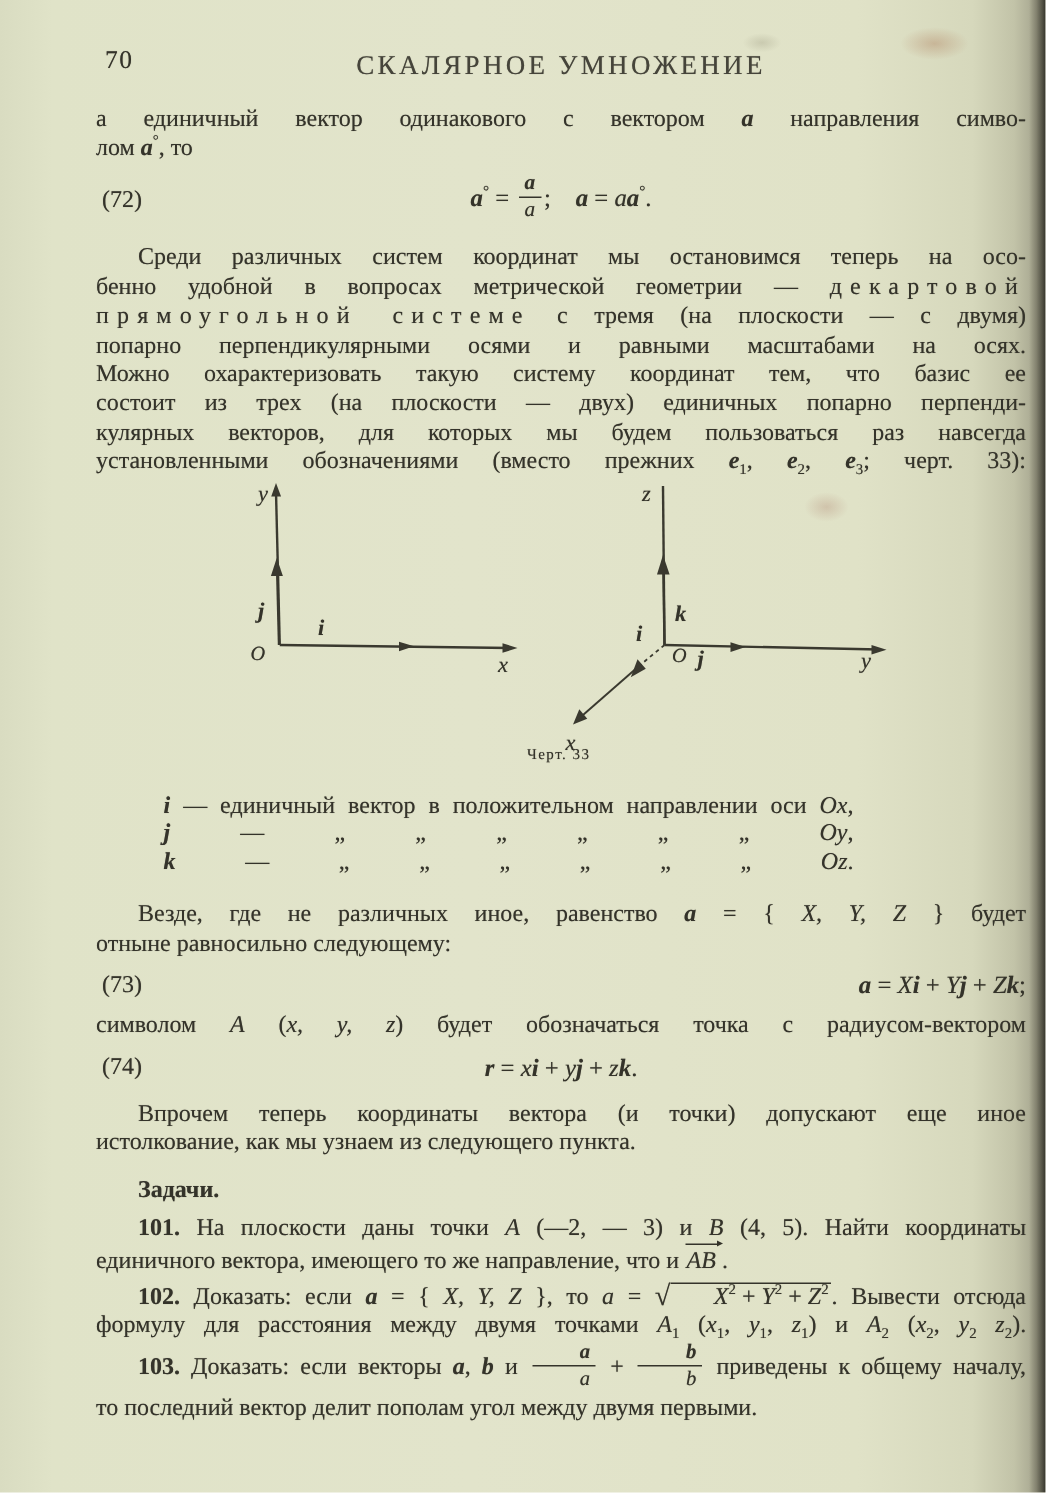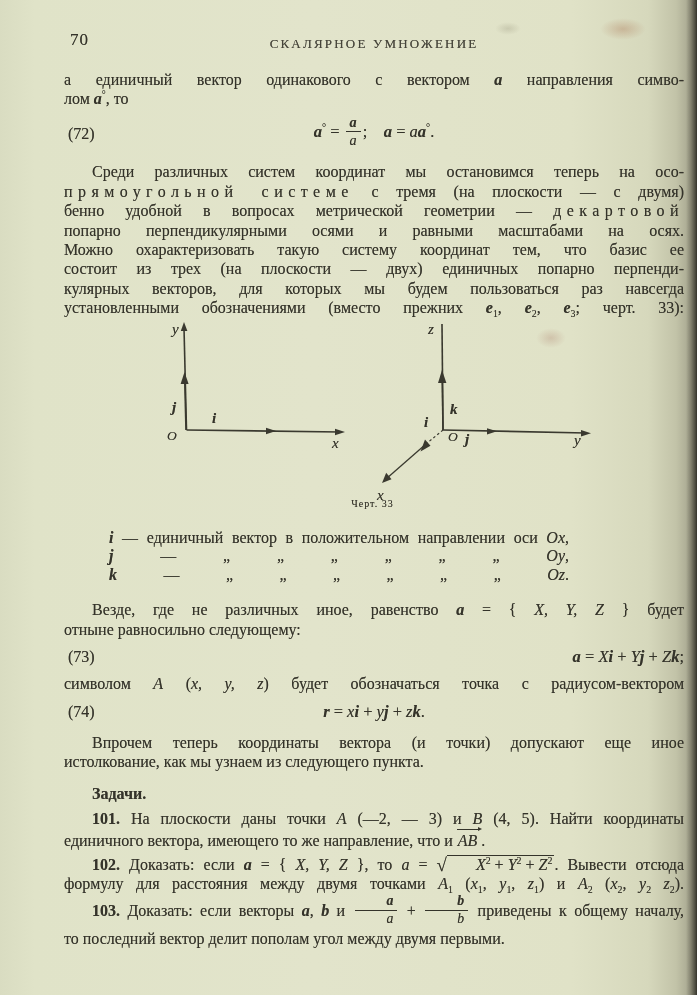--- a/index.html
+++ b/index.html
@@ -18,21 +18,21 @@
   .stain-b{position:absolute;left:495px;top:22px;width:26px;height:13px;border-radius:50%;
     background:radial-gradient(ellipse,rgba(110,105,80,0.20),rgba(110,105,80,0) 70%);}
   .stain-c{position:absolute;left:536px;top:328px;width:30px;height:20px;border-radius:50%;
     background:radial-gradient(ellipse,rgba(150,85,70,0.22),rgba(150,85,70,0) 70%);}
 
   .page-inner{position:relative;padding:0 59px 0 40px;width:620px;margin-left:24px;}
   .page-text{font-size:16px;line-height:19.4px;text-shadow:0 0 0.5px rgba(52,50,40,0.55);}
 
   .header-row{margin-top:30px;height:22px;position:relative;}
   .page-num{position:absolute;left:6px;top:0;font-size:17px;letter-spacing:1px;}
-  .running-head{text-align:center;font-size:13px;letter-spacing:2.2px;color:#45443a;padding-top:4px;}
+  .running-head{text-align:center;font-size:18px;letter-spacing:2.2px;color:#45443a;padding-top:4px;}
 
   .para{text-align:justify;}
   .line{text-align:justify;text-align-last:justify;-moz-text-align-last:justify;}
   .line.last{text-align-last:left;-moz-text-align-last:left;}
   .line.ind{text-indent:28px;}
 
   .p-intro{margin-top:18px;}
   .p-main{margin-top:10px;}
   .p-vezde{margin-top:16px;}
   .p-simvol{margin-top:6px;}
@@ -98,22 +98,22 @@
       <div class="line last"><span class="">лом </span><span class="r-v">a</span><span class="r-sup">°</span><span class="">, то</span></div>
     </div>
 
   <div class="formula f72">
     <span class="flabel">(72)</span>
     <span class="fbody"><span class="r-v">a</span><span class="r-sup">°</span><span class=""> = </span><span class="r-frac"><span class="num"><span class="r-v">a</span></span><span class="den"><span class="r-it">a</span></span></span><span class="">;   </span><span class="r-v">a</span><span class=""> = </span><span class="r-it">a</span><span class="r-v">a</span><span class="r-sup">°</span><span class="">.</span></span>
   </div>
 
   <div class="para p-main">
       <div class="line ind"><span class="">Среди различных систем координат мы остановимся теперь на осо-</span></div>
+      <div class="line"><span class="">бенно удобной в вопросах метрической геометрии — </span><span class="r-ls">декартовой</span></div>
       <div class="line"><span class="r-ls">прямоугольной системе</span><span class=""> с тремя (на плоскости — с двумя)</span></div>
-      <div class="line"><span class="">бенно удобной в вопросах метрической геометрии — </span><span class="r-ls">декартовой</span></div>
       <div class="line"><span class="">попарно перпендикулярными осями и равными масштабами на осях.</span></div>
       <div class="line"><span class="">Можно охарактеризовать такую систему координат тем, что базис ее</span></div>
       <div class="line"><span class="">состоит из трех (на плоскости — двух) единичных попарно перпенди-</span></div>
       <div class="line"><span class="">кулярных векторов, для которых мы будем пользоваться раз навсегда</span></div>
       <div class="line"><span class="">установленными обозначениями (вместо прежних </span><span class="r-v">e</span><span class="r-sub">1</span><span class="">, </span><span class="r-v">e</span><span class="r-sub">2</span><span class="">, </span><span class="r-v">e</span><span class="r-sub">3</span><span class="">; черт. 33):</span></div>
     </div>
 
   <div class="figure">
     <svg width="697" height="196" viewBox="0 0 697 196">
       <g>

